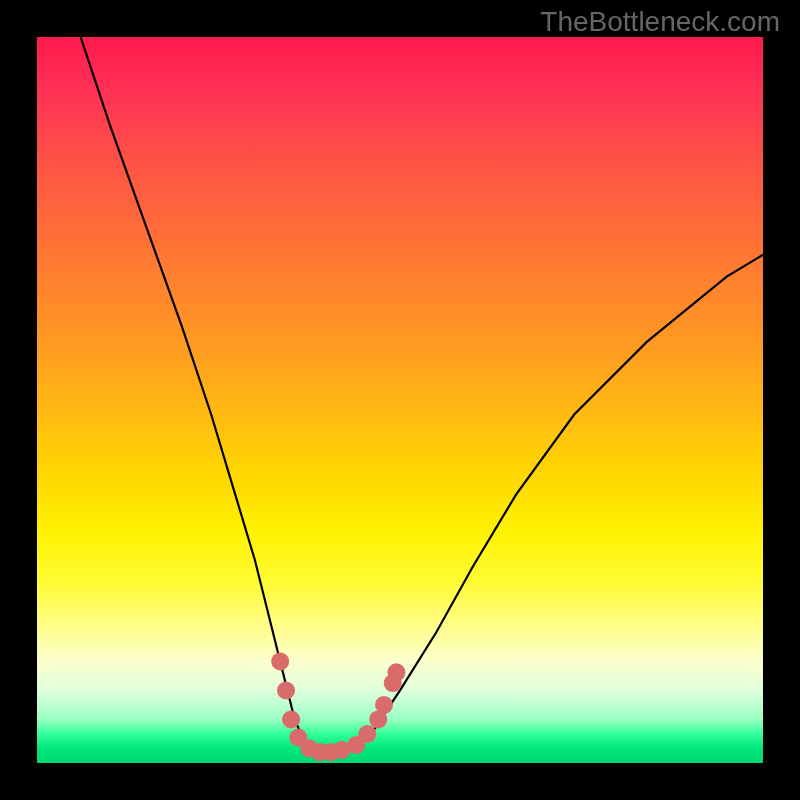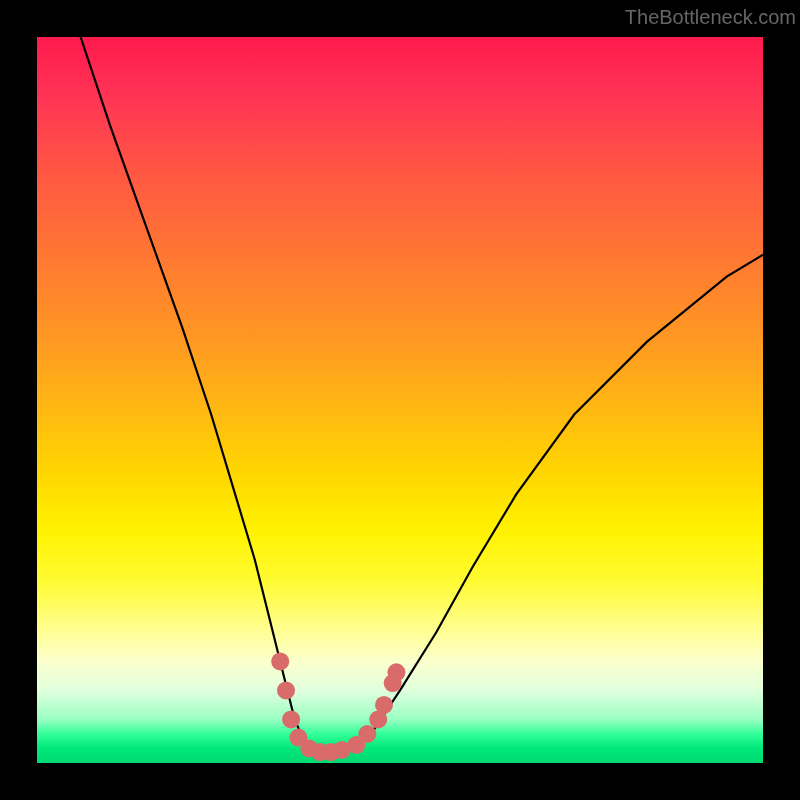--- a/index.html
+++ b/index.html
@@ -13,23 +13,23 @@
   }
   .container {
     position: relative;
     width: 800px;
     height: 800px;
     background: black;
   }
   .watermark {
     position: absolute;
     top: 6px;
-    right: 4px;
+    right: 20px;
     color: #666;
-    font-size: 20px;
+    font-size: 28px;
     z-index: 10;
   }
   .plot-area {
     position: absolute;
     left: 37px;
     top: 37px;
     width: 726px;
     height: 726px;
     overflow: hidden;
   }

